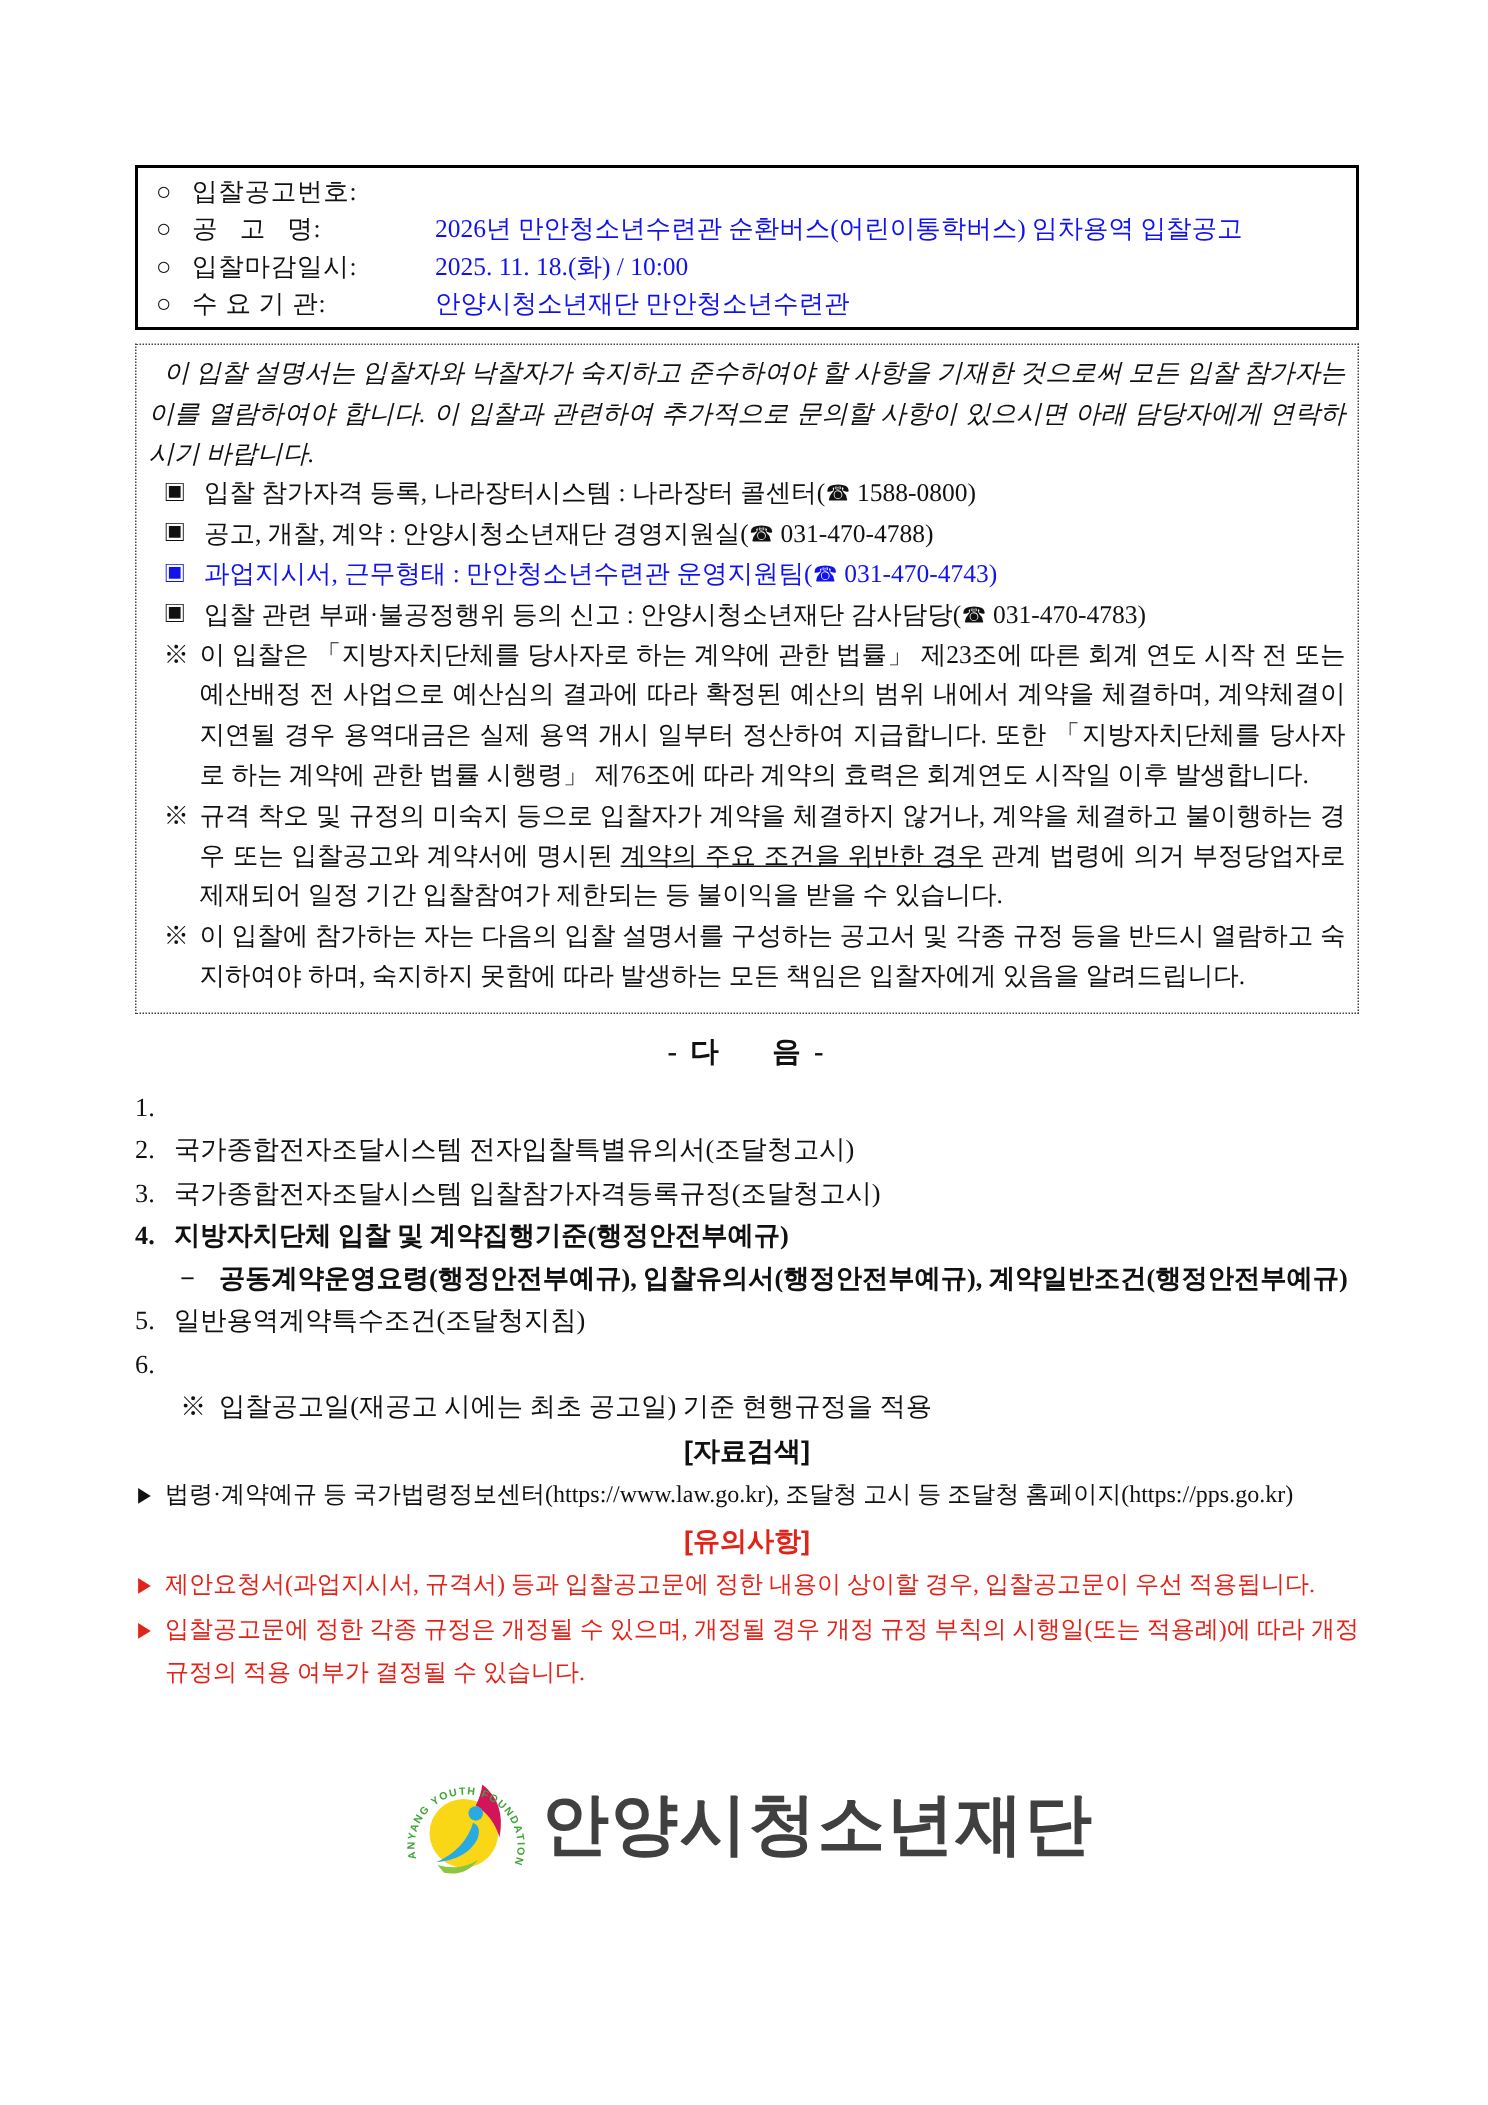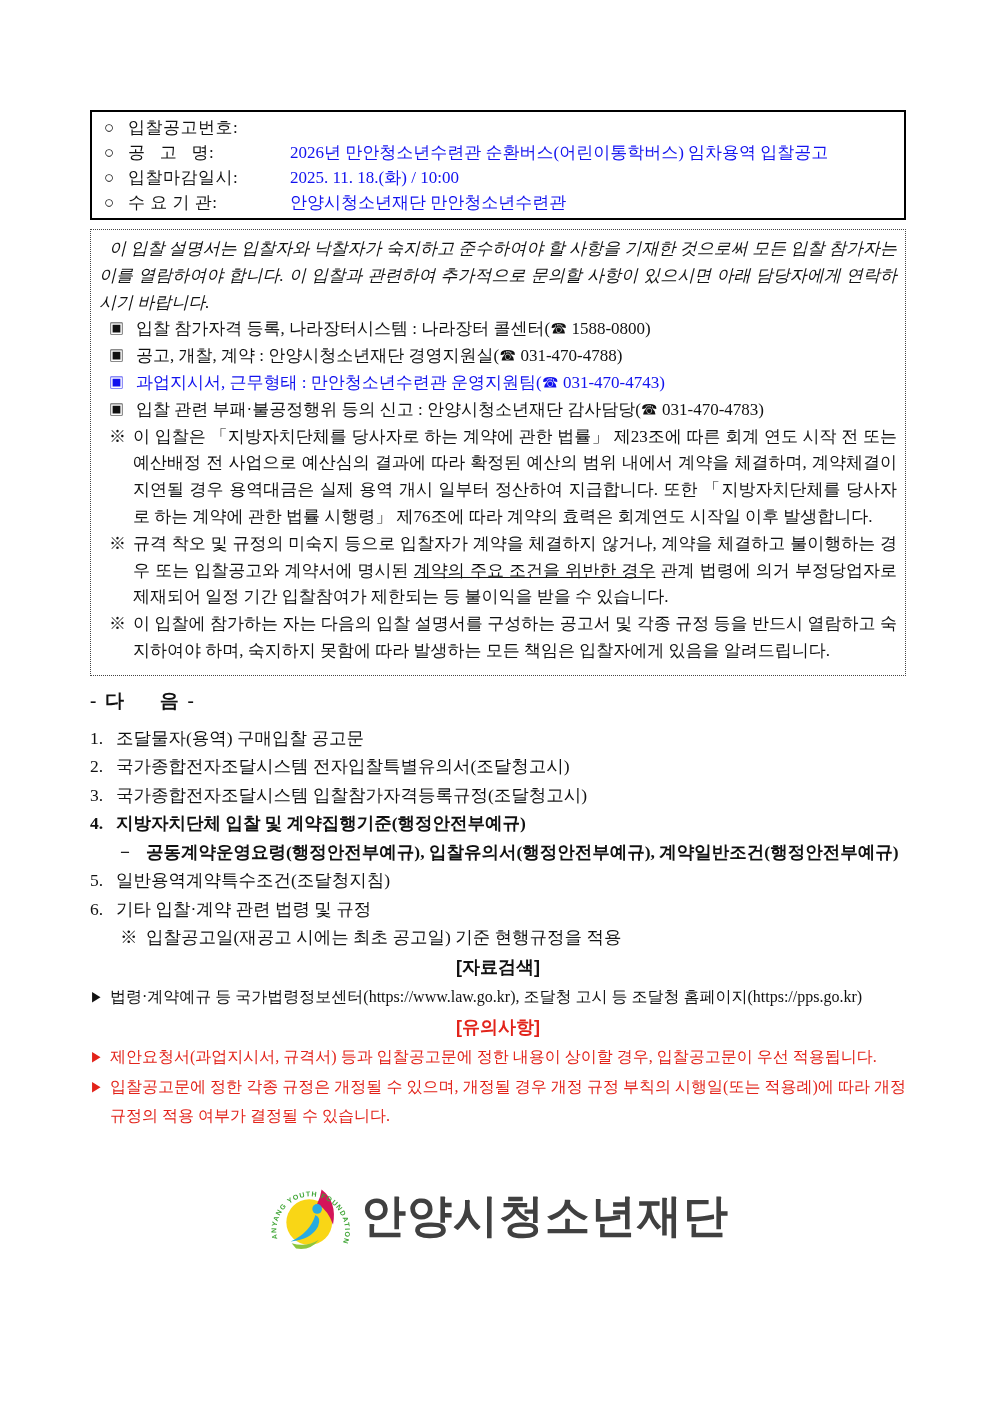--- a/index.html
+++ b/index.html
@@ -41,20 +41,21 @@
   .intro { text-indent: 10px; text-align: justify; font-style: italic; }
   .contact-line { display: flex; padding-left: 10px; }
   .contact-line .marker { width: 27px; flex-shrink: 0; font-size: 15px; }
   .note-line { display: flex; padding-left: 10px; }
   .note-line .marker { width: 24px; flex-shrink: 0; }
   .note-body { text-align: justify; }
   .emph { font-weight: normal; text-decoration: underline; }
 
   
   .daum {
+    text-align: center;
     font-weight: bold;
     font-size: 19px;
     margin: 12px 0 10px 0;
     white-space: pre;
     letter-spacing: 2px;
   }
 
   
   .doc-list { font-size: 17.5px; }
   .doc-line { display: flex; line-height: 28.5px; }
@@ -151,21 +152,20 @@
       <span class="marker">※</span>
       <span class="note-body"><span>이 입찰에 참가하는 자는 다음의 입찰 설명서를 구성하는 공고서 및 각종 규정 등을 반드시 열람하고 숙지하여야 하며, 숙지하지 못함에 따라 발생하는 모든 책임은 입찰자에게 있음을 알려드립니다.</span><span class="emph"></span><span></span></span>
     </div>
   </div>
 
   <div class="daum">- 다     음 -</div>
 
   <div class="doc-list">
     <div class="doc-line">
       <span class="num">1.</span>
-      <span class="txt">조달물자(용역) 구매입찰 공고문</span>
     </div>
     <div class="doc-line">
       <span class="num">2.</span>
       <span class="txt">국가종합전자조달시스템 전자입찰특별유의서(조달청고시)</span>
     </div>
     <div class="doc-line">
       <span class="num">3.</span>
       <span class="txt">국가종합전자조달시스템 입찰참가자격등록규정(조달청고시)</span>
     </div>
     <div class="doc-line bold">
@@ -175,21 +175,20 @@
     <div class="doc-line bold indent">
       <span class="num">−</span>
       <span class="txt">공동계약운영요령(행정안전부예규), 입찰유의서(행정안전부예규), 계약일반조건(행정안전부예규)</span>
     </div>
     <div class="doc-line">
       <span class="num">5.</span>
       <span class="txt">일반용역계약특수조건(조달청지침)</span>
     </div>
     <div class="doc-line">
       <span class="num">6.</span>
-      <span class="txt">기타 입찰·계약 관련 법령 및 규정</span>
     </div>
     <div class="doc-line indent">
       <span class="num">※</span>
       <span class="txt">입찰공고일(재공고 시에는 최초 공고일) 기준 현행규정을 적용</span>
     </div>
   </div>
 
   <div>
     <div class="sec-heading">[자료검색]</div>
     <div class="bullet-line">

